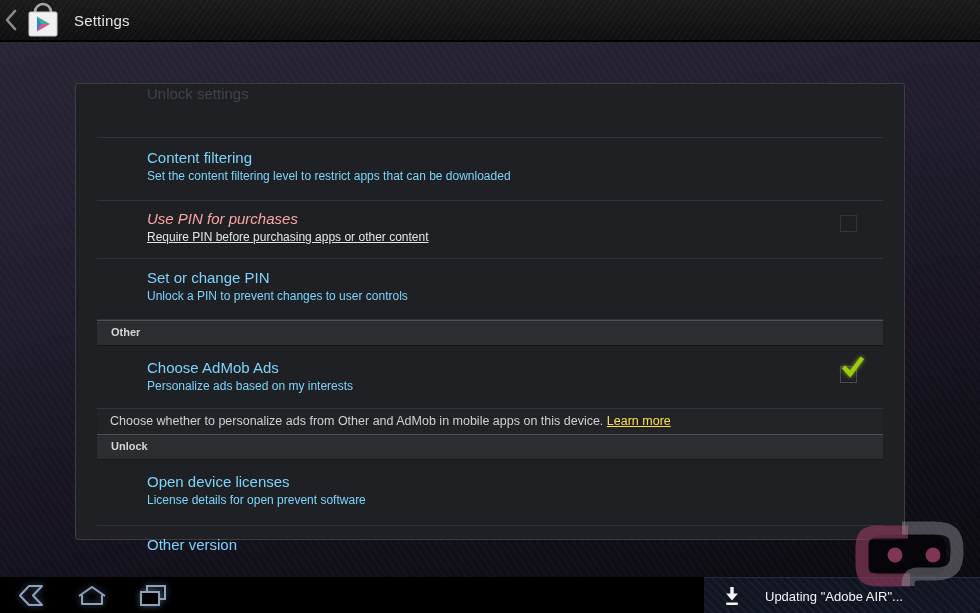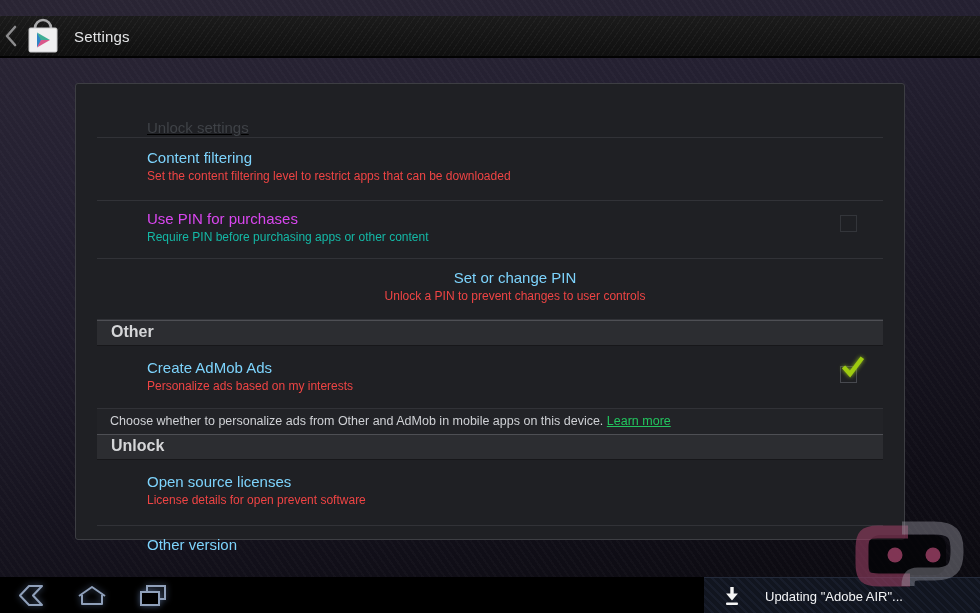--- a/index.html
+++ b/index.html
@@ -5,47 +5,47 @@
   html,body{width:980px;height:613px;margin:0;padding:0;overflow:hidden;
     font-family:"Liberation Sans","DejaVu Sans",sans-serif;
     background:
       repeating-linear-gradient(55deg, rgba(255,255,255,0.018) 0 2px, transparent 2px 6px),
       linear-gradient(180deg,#29243300 0,#29243300 100%),
       linear-gradient(168deg,#2a2534 0%,#242031 28%,#1a1724 55%,#100e17 80%,#0a090e 100%);
   }
   .abs{position:absolute;box-sizing:border-box;}
 
   
-  #action-bar{left:0;top:16px;width:980px;height:42px;
+  #action-bar{left:0;top:0;width:980px;height:42px;
     background:
       repeating-linear-gradient(125deg, rgba(255,255,255,0.035) 0 1px, transparent 1px 5px),
       linear-gradient(#1b1b1b,#101010);
     border-bottom:2px solid #020202;
     display:flex;align-items:center;}
   #back-chevron{margin-left:3px;width:16px;height:22px;cursor:pointer;}
   #app-icon{margin-left:4px;width:40px;height:38px;position:relative;}
   #action-title{margin-left:11px;color:#e3e4e6;font-size:15px;letter-spacing:.2px;}
 
   
   #panel{left:75px;top:83px;width:830px;height:457px;
     background:#1f2024;border:1px solid #3d3e43;border-radius:3px;}
   #panel-inner{margin:0 21px;}
   .row{position:relative;padding-left:50px;border-bottom:1px solid #313237;cursor:pointer;}
   .row:last-child,.row.noline{border-bottom:none;}
   .row-title{font-size:15px;color:#7dd3fc;line-height:19px;}
-  .row-sub{font-size:12px;color:#ef4444;line-height:15px;margin-top:2px;}
+  .row-sub{font-size:12px;color:#7dd3fc;line-height:15px;margin-top:2px;}
   .row.dis1 .row-title{color:#3f4247;cursor:default;}
-  .row.dis2 .row-title{color:#d946ef;}
-  .row.dis2 .row-sub{color:#14b8a6;}
+  .row.dis2 .row-title{color:#fca5a5;font-style:italic;}
+  .row.dis2 .row-sub{color:#e5e5e5;text-decoration:underline;}
   .section-header{height:24px;background:#2c2d31;border-top:1px solid #4e4f54;
-    border-bottom:1px solid #17171a;font-size:16px;font-weight:bold;color:#d5d6d8;
+    border-bottom:1px solid #17171a;font-size:11px;font-weight:bold;color:#d5d6d8;
     line-height:22px;padding-left:14px;}
   .note-row{height:25px;font-size:12.5px;color:#cfd1d5;line-height:24px;padding-left:13px;
     background:rgba(255,255,255,0.015);}
-  .note-row a{color:#22c55e;text-decoration:underline;cursor:pointer;}
+  .note-row a{color:#fde047;text-decoration:underline;cursor:pointer;}
   .checkbox{position:absolute;width:15px;height:15px;border:1px solid #33353a;}
   .cb-unchecked{right:26px;top:14px;}
   .cb-checked{right:26px;top:20px;border-color:#47494f;}
   .check-glyph{position:absolute;right:18px;top:8px;filter:drop-shadow(0 0 2px rgba(170,220,30,.8));}
 
   
   #system-bar{left:0;bottom:0;width:980px;height:36px;background:#000;}
   #nav-buttons{position:absolute;left:13px;top:0;height:36px;display:flex;align-items:center;gap:29px;}
   .nav-btn{cursor:pointer;filter:drop-shadow(0 0 3px rgba(130,160,215,.55));}
   #notification-area{position:absolute;right:0;top:0;width:276px;height:36px;
@@ -76,60 +76,60 @@
       <polygon points="14,15.5 27,23 18,23" fill="#3fae94"></polygon>
       <polygon points="14,30.5 27,23 18,23" fill="#d9588b"></polygon>
     </g>
   </svg>
   <span id="action-title">Settings</span>
 </div>
 
 <div id="panel" class="abs">
   <div id="panel-inner">
 
-    <div class="row dis1" style="height:53px;display:flex;align-items:flex-end;text-decoration:underline;">
+    <div class="row dis1" style="height:53px;display:flex;align-items:flex-start;">
       <div class="row-title">Unlock settings</div>
     </div>
 
     <div class="row" style="height:52px;padding-top:10px;">
       <div class="row-title">Content filtering</div>
       <div class="row-sub">Set the content filtering level to restrict apps that can be downloaded</div>
     </div>
 
     <div class="row dis2" style="height:49px;padding-top:8px;">
       <div class="row-title">Use PIN for purchases</div>
       <div class="row-sub">Require PIN before purchasing apps or other content</div>
       <span class="checkbox cb-unchecked"></span>
     </div>
 
-    <div class="row" style="height:51px;padding-top:9px;text-align:center;">
+    <div class="row" style="height:51px;padding-top:9px;">
       <div class="row-title">Set or change PIN</div>
       <div class="row-sub">Unlock a PIN to prevent changes to user controls</div>
     </div>
 
     <div class="section-header">Other</div>
 
     <div class="row" style="height:50px;padding-top:12px;">
-      <div class="row-title">Create AdMob Ads</div>
+      <div class="row-title">Choose AdMob Ads</div>
       <div class="row-sub">Personalize ads based on my interests</div>
       <span class="checkbox cb-checked"></span>
       <svg class="check-glyph" width="26" height="26" viewBox="0 0 26 26">
         <path d="M6 14.5 L11 20 L22 5.5" fill="none" stroke="#9ecb10" stroke-width="4.4" stroke-linecap="square"></path>
       </svg>
     </div>
 
     <div class="note-row noline row" style="padding-left:13px;">
       <span>Choose whether to personalize ads from Other and AdMob in mobile apps on this device.</span>
       <a>Learn more</a>
     </div>
 
     <div class="section-header">Unlock</div>
 
     <div class="row" style="height:53px;padding-top:12px;">
-      <div class="row-title">Open source licenses</div>
+      <div class="row-title">Open device licenses</div>
       <div class="row-sub">License details for open prevent software</div>
     </div>
 
     <div class="row noline" style="height:54px;padding-top:9px;">
       <div class="row-title">Other version</div>
     </div>
 
   </div>
 </div>
 

